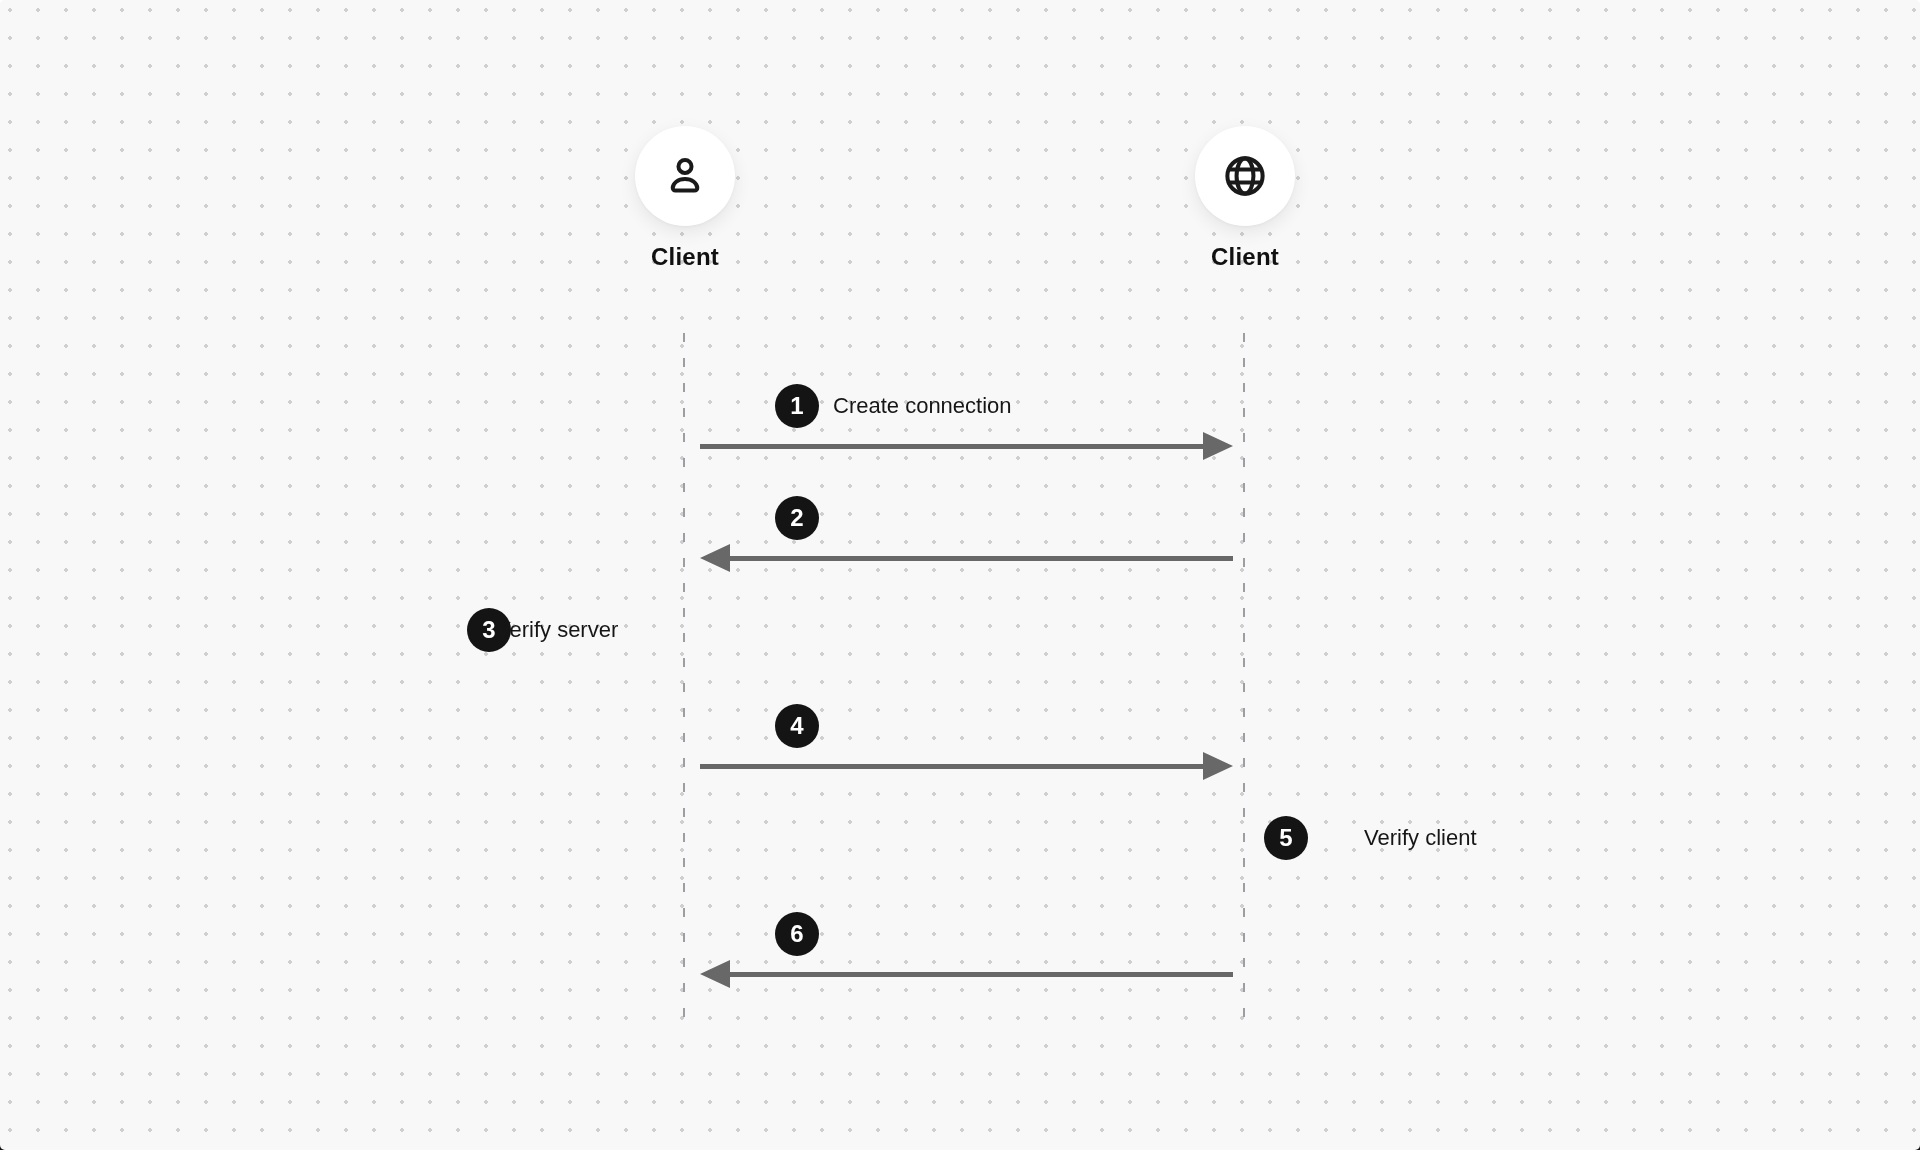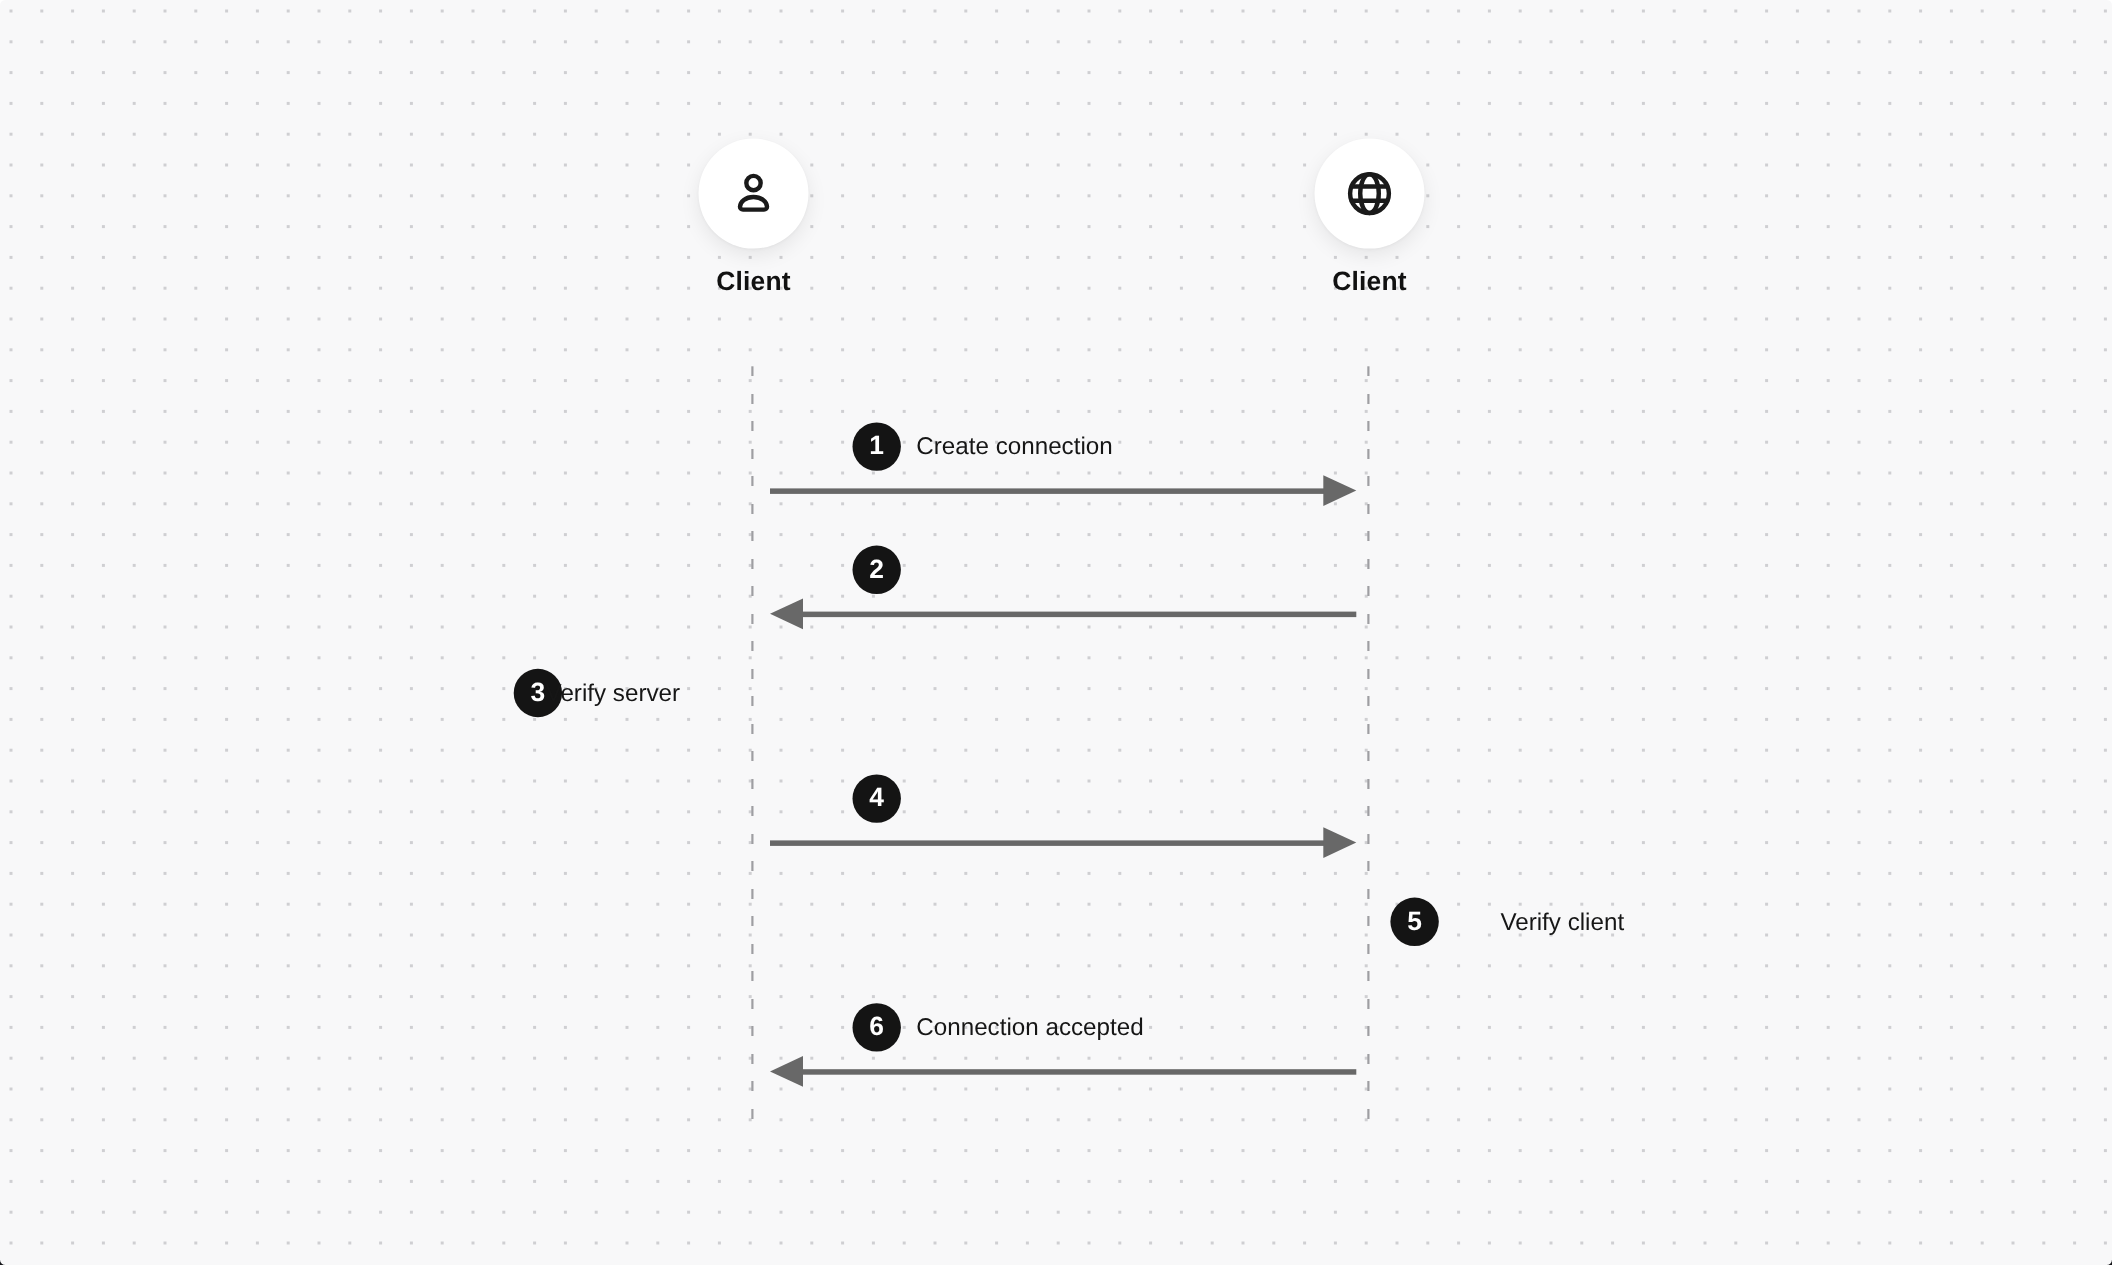--- a/index.html
+++ b/index.html
@@ -121,19 +121,18 @@
   <div class="badge badge-4">4</div>
   <div class="arrow right arrow-4">
     <div class="shaft"></div>
     <div class="head"></div>
   </div>
 
   <div class="badge badge-5">5</div>
   <div class="step-label label-5">Verify client</div>
 
   <div class="badge badge-6">6</div>
-  <div class="step-label label-6">Connection accepted</div>
   <div class="arrow left arrow-6">
     <div class="shaft"></div>
     <div class="head"></div>
   </div>
 
 </div>
 
 </body></html>

